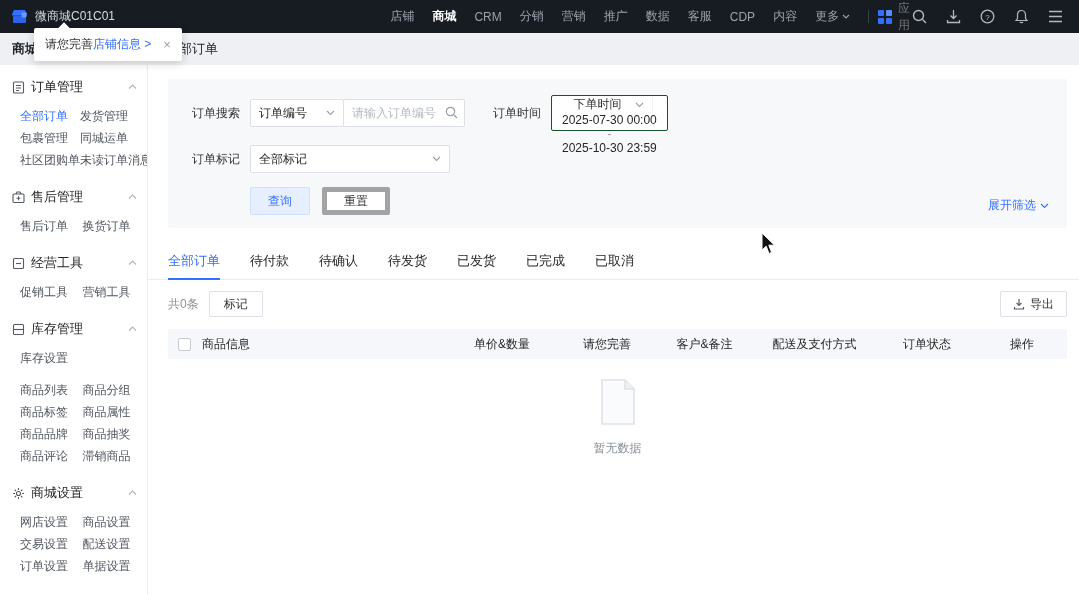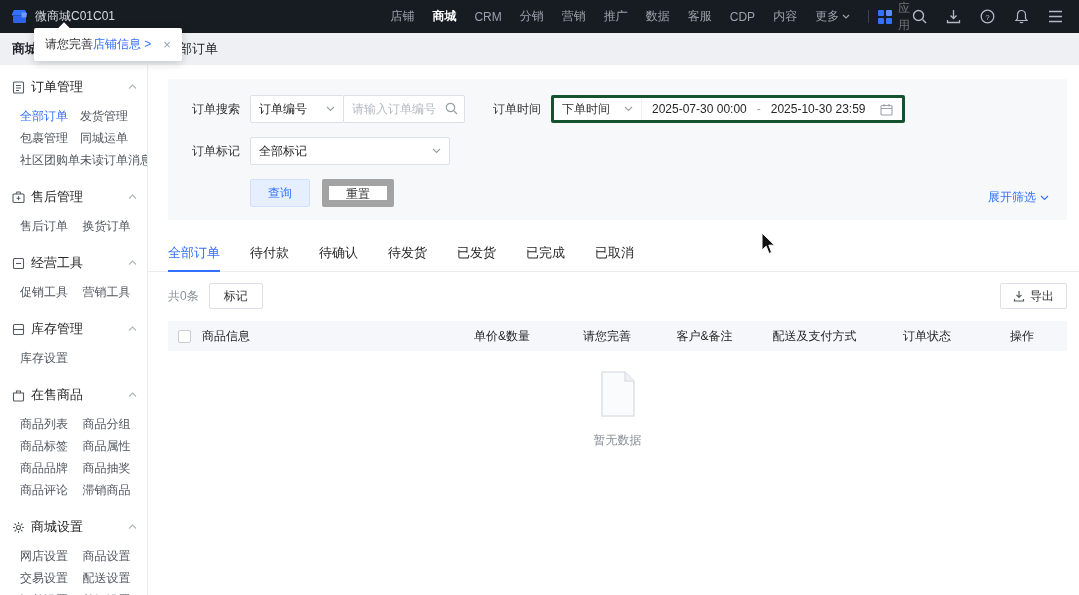--- a/index.html
+++ b/index.html
@@ -51,31 +51,31 @@
   .frow { display:flex; align-items:center; font-size:12px; color:#333; margin-bottom:14px; }
   .flabel { margin-right:10px; white-space:nowrap; }
   .sel { height:28px; background:#fff; border:1px solid #dde0e6; border-radius:2px; display:flex; align-items:center; padding:0 8px; color:#262626; cursor:pointer; }
   .sel .chev { margin-left:auto; color:#9aa0a8; }
   .sel-type { width:94px; }
   .finput-wrap { position:relative; margin-left:-1px; }
   .finput { width:122px; height:28px; border:1px solid #dde0e6; border-radius:2px; padding:0 24px 0 8px; font-size:12px; color:#262626; outline:none; font-family:Liberation Serif, serif; }
   .finput::placeholder { color:#b4bac2; }
   .finput-wrap svg { position:absolute; right:7px; top:7px; color:#9aa0a8; }
   .flabel.t2 { margin-left:28px; }
-  .dategroup { height:28px; background:#fff; border:3px solid #14532d; border-radius:2px; display:flex; align-items:center; }
+  .dategroup { height:36px; background:#fff; border:1px solid #14532d; border-radius:2px; display:flex; align-items:center;flex-direction:column; }
   .dg-select { width:88px; padding:0 8px; display:flex; align-items:center; height:100%; border-right:1px solid #eef0f3; cursor:pointer; }
   .dg-select .chev { margin-left:auto; color:#9aa0a8; }
   .dg-date { padding:0 10px; color:#262626; cursor:pointer; }
   .dg-sep { color:#9aa0a8; }
   .dg-cal { margin:0 9px 0 4px; color:#9aa0a8; cursor:pointer; }
   .sel-tag { width:200px; }
   .fbtns { margin-left:58px; display:flex; gap:12px; }
   .btn { height:28px; padding:0 17px; font-size:12px; border-radius:2px; cursor:pointer; font-family:inherit; }
   .btn-query { background:#e6efff; color:#3370ff; border:1px solid #cfe0ff; }
-  .btn-reset { background:#fff; color:#333; border:7px solid #a3a3a3; }
+  .btn-reset { background:#fff; color:#333; border:5px solid #a3a3a3; }
   .expand { position:absolute; right:18px; bottom:14px; color:#3370ff; font-size:12px; display:flex; align-items:center; gap:4px; cursor:pointer;text-align:center; }
 
   
   .tabs { display:flex; gap:30px; padding-left:20px; border-bottom:1px solid #e9ecf0; margin-top:16px; }
   .tab { font-size:13px; color:#262626; padding:8px 0 9px; cursor:pointer; position:relative; white-space:nowrap; }
   .tab.active { color:#3370ff; }
   .tab.active:after { content:""; position:absolute; left:0; right:0; bottom:-1px; height:2px; background:#3370ff; }
 
   
   .ltoolbar { display:flex; align-items:center; padding:11px 12px 10px 20px; }
@@ -242,30 +242,20 @@
         <svg class="chev" width="9" height="6" viewBox="0 0 9 6">
             <path d="M1 4.5 L4.5 1 L8 4.5" stroke="currentColor" stroke-width="1.1" fill="none"></path>
           </svg>
       </div>
       <div class="sec-items">
         <div class="sitem">库存设置</div>
       </div>
     </div>
 
     <div class="sec">
-      <div class="sec-h">
-        <svg class="sic" width="13" height="13" viewBox="0 0 13 13">
-            <path d="M1.5 4 H11.5 V11 A1 1 0 0 1 10.5 12 H2.5 A1 1 0 0 1 1.5 11 Z" stroke="currentColor" stroke-width="1.1" fill="none"></path>
-            <path d="M4.5 4 V2 H8.5 V4" stroke="currentColor" stroke-width="1.1" fill="none"></path>
-          </svg>
-        <span class="sec-t">在售商品</span>
-        <svg class="chev" width="9" height="6" viewBox="0 0 9 6">
-            <path d="M1 4.5 L4.5 1 L8 4.5" stroke="currentColor" stroke-width="1.1" fill="none"></path>
-          </svg>
-      </div>
       <div class="sec-items">
         <div class="sitem">商品列表</div>
         <div class="sitem">商品分组</div>
         <div class="sitem">商品标签</div>
         <div class="sitem">商品属性</div>
         <div class="sitem">商品品牌</div>
         <div class="sitem">商品抽奖</div>
         <div class="sitem">商品评论</div>
         <div class="sitem">滞销商品</div>
       </div>

